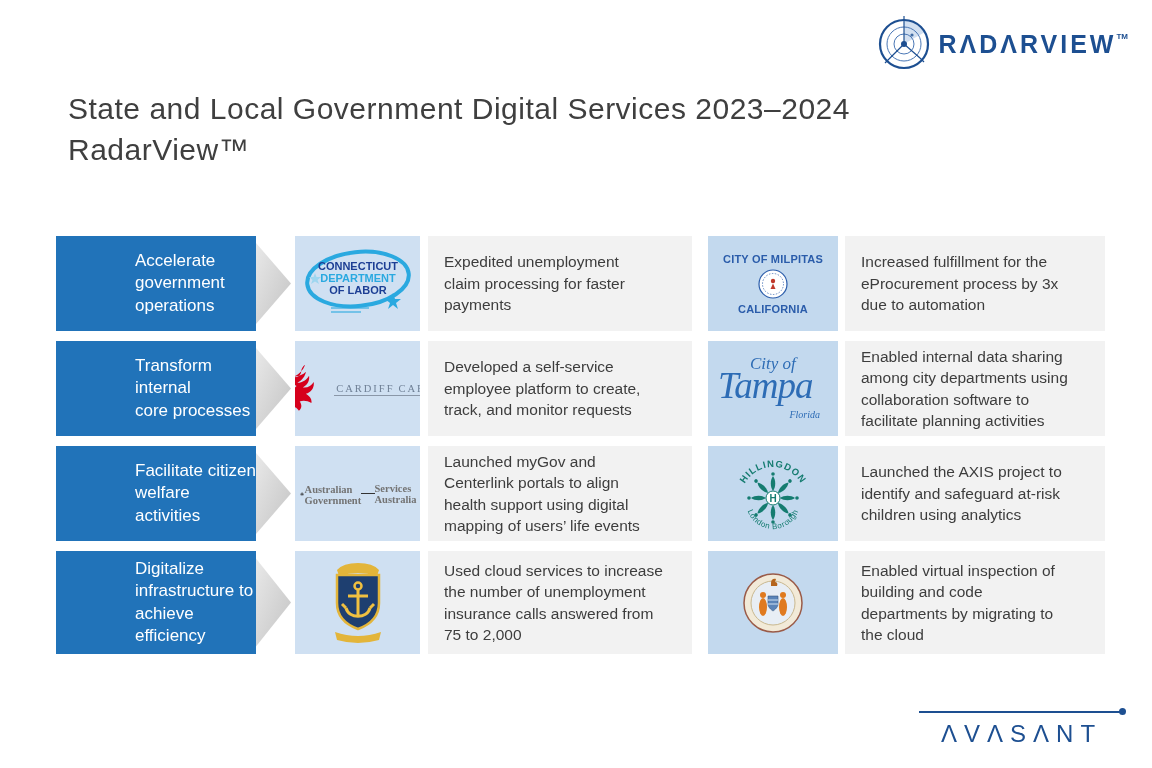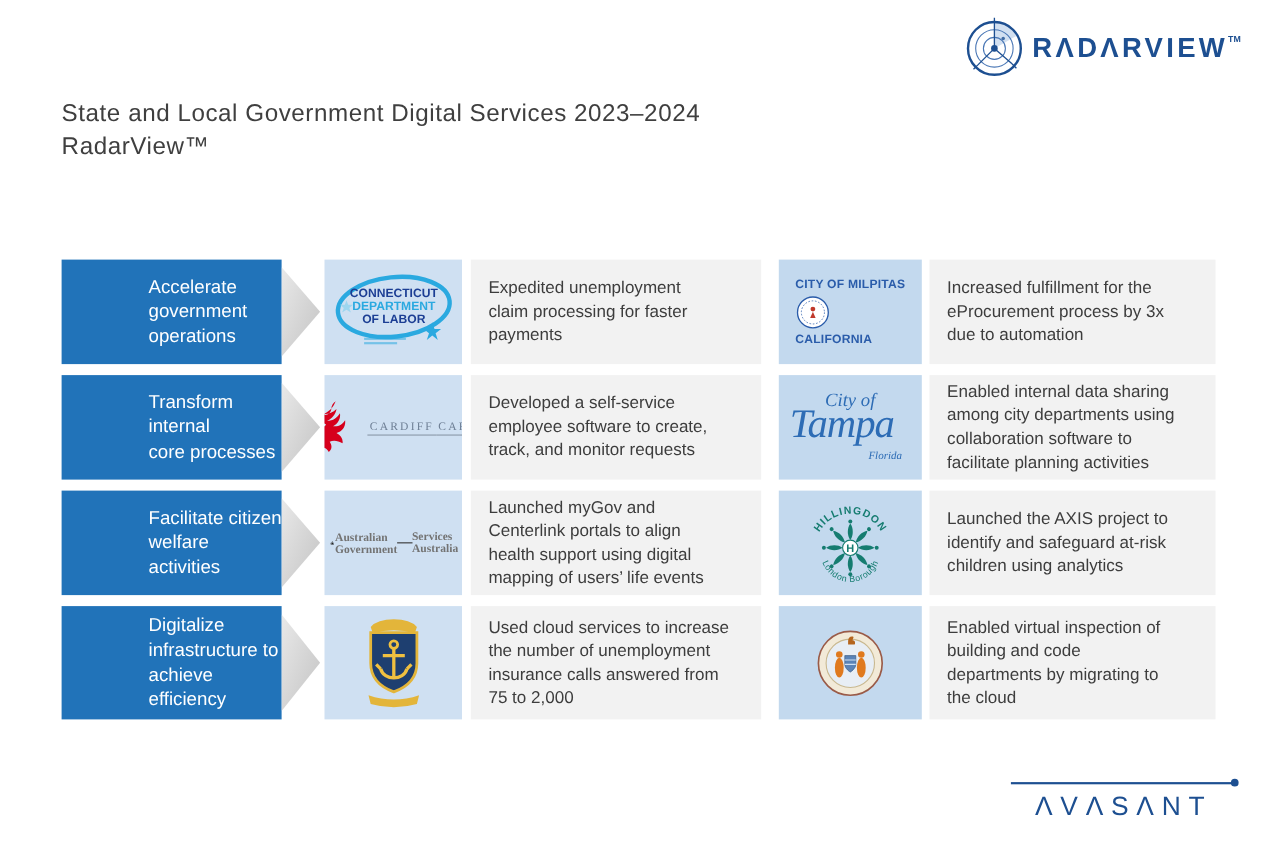--- a/index.html
+++ b/index.html
@@ -3,21 +3,21 @@
 <meta charset="utf-8">
 <style>
   html,body{margin:0;padding:0;background:#fff;}
   .page{position:relative;width:1152px;height:768px;background:#fff;overflow:hidden;
         font-family:"Liberation Sans",sans-serif;}
 
   
   .rv-logo{position:absolute;top:16px;right:24px;display:flex;align-items:center;gap:6px;}
   .rv-word{font-size:25px;font-weight:600;letter-spacing:3px;color:var(--brand-blue);}
   .rv-word sup{font-size:8px;letter-spacing:0;vertical-align:14px;font-weight:700;}
-  .title{position:absolute;top:88px;left:56px;font-size:22px;font-weight:400;
+  .title{position:absolute;top:88px;left:68px;font-size:30px;font-weight:400;
          letter-spacing:.5px;color:var(--title-text);line-height:1.38;}
 
   
   .rows{position:absolute;top:236px;left:56px;}
   .row{display:flex;align-items:stretch;height:95px;margin-bottom:10px;}
   .row.tall{height:103px;}
   .cat{width:200px;box-sizing:border-box;background:var(--category-box);color:#fff;
        display:flex;align-items:center;padding-left:79px;font-size:17px;line-height:1.3;
        white-space:pre-line;}
   .arrow{width:39px;position:relative;flex:0 0 39px;}
@@ -25,21 +25,21 @@
   .logo-tile{width:125px;flex:0 0 125px;background:var(--logo-tile);display:flex;
              align-items:center;justify-content:center;position:relative;overflow:hidden;}
   .logo-tile.right{width:130px;flex:0 0 130px;margin-left:16px;background:var(--logo-tile-alt);}
   .text-tile{width:264px;flex:0 0 264px;box-sizing:border-box;margin-left:8px;
              background:var(--text-tile);display:flex;align-items:center;
              padding:8px 14px 8px 16px;font-size:15.5px;color:var(--body-text);
              line-height:1.38;white-space:pre-line;}
   .text-tile.right{width:260px;flex:0 0 260px;margin-left:7px;}
 
   
-  .milpitas{display:flex;flex-direction:column;align-items:flex-start;gap:3px;
+  .milpitas{display:flex;flex-direction:column;align-items:center;gap:3px;
             color:#2a5caa;font-weight:700;font-size:11px;letter-spacing:.2px;text-align:center;}
   .cardiff{display:flex;flex-direction:row;align-items:center;}
   .cardiff-word{font-family:"Liberation Serif",serif;font-size:10.5px;letter-spacing:2px;
                 color:#6e7f95;border-bottom:1px solid #8a97a8;padding:0 2px 1px;margin-top:1px;}
   .tampa{position:relative;width:122px;height:82px;color:#2d6cb5;
          font-family:"Liberation Serif",serif;font-style:italic;}
   .tampa-cityof{position:absolute;top:6px;left:38px;font-size:17px;}
   .tampa-main{position:absolute;top:16px;left:6px;font-size:37px;letter-spacing:-1px;}
   .tampa-fl{position:absolute;bottom:10px;right:14px;font-size:10px;}
   .aust{position:relative;display:flex;align-items:center;
@@ -155,21 +155,21 @@
               C69 42 72 46 71 51 C66 48 61 47 56 49 C59 53 59 58 55 61 C53 57 49 55 45 56
               C47 60 46 64 42 65 C41 61 38 59 34 60 C36 53 41 49 46 45 C40 44 35 39 36 33
               C42 35 48 34 52 29 C47 27 44 22 46 16 C51 20 57 17 58 11 C58 7 60 4 63 2 Z"></path>
             <path stroke="#d6001c" stroke-width="3" fill="none" d="M34 60 C26 64 19 61 17 54"></path>
           </svg>
           <div class="cardiff-word">CARDIFF</div>
           <div class="cardiff-word">CARDIFF</div>
         </div>
       </div>
       <div class="text-tile">Developed a self-service
-employee software to create,
+employee platform to create,
 track, and monitor requests</div>
       <div class="logo-tile right">
         <div class="tampa">
           <span class="tampa-cityof">City of</span>
           <span class="tampa-main">Tampa</span>
           <span class="tampa-fl">Florida</span>
         </div>
       </div>
       <div class="text-tile right">Enabled internal data sharing
 among city departments using

